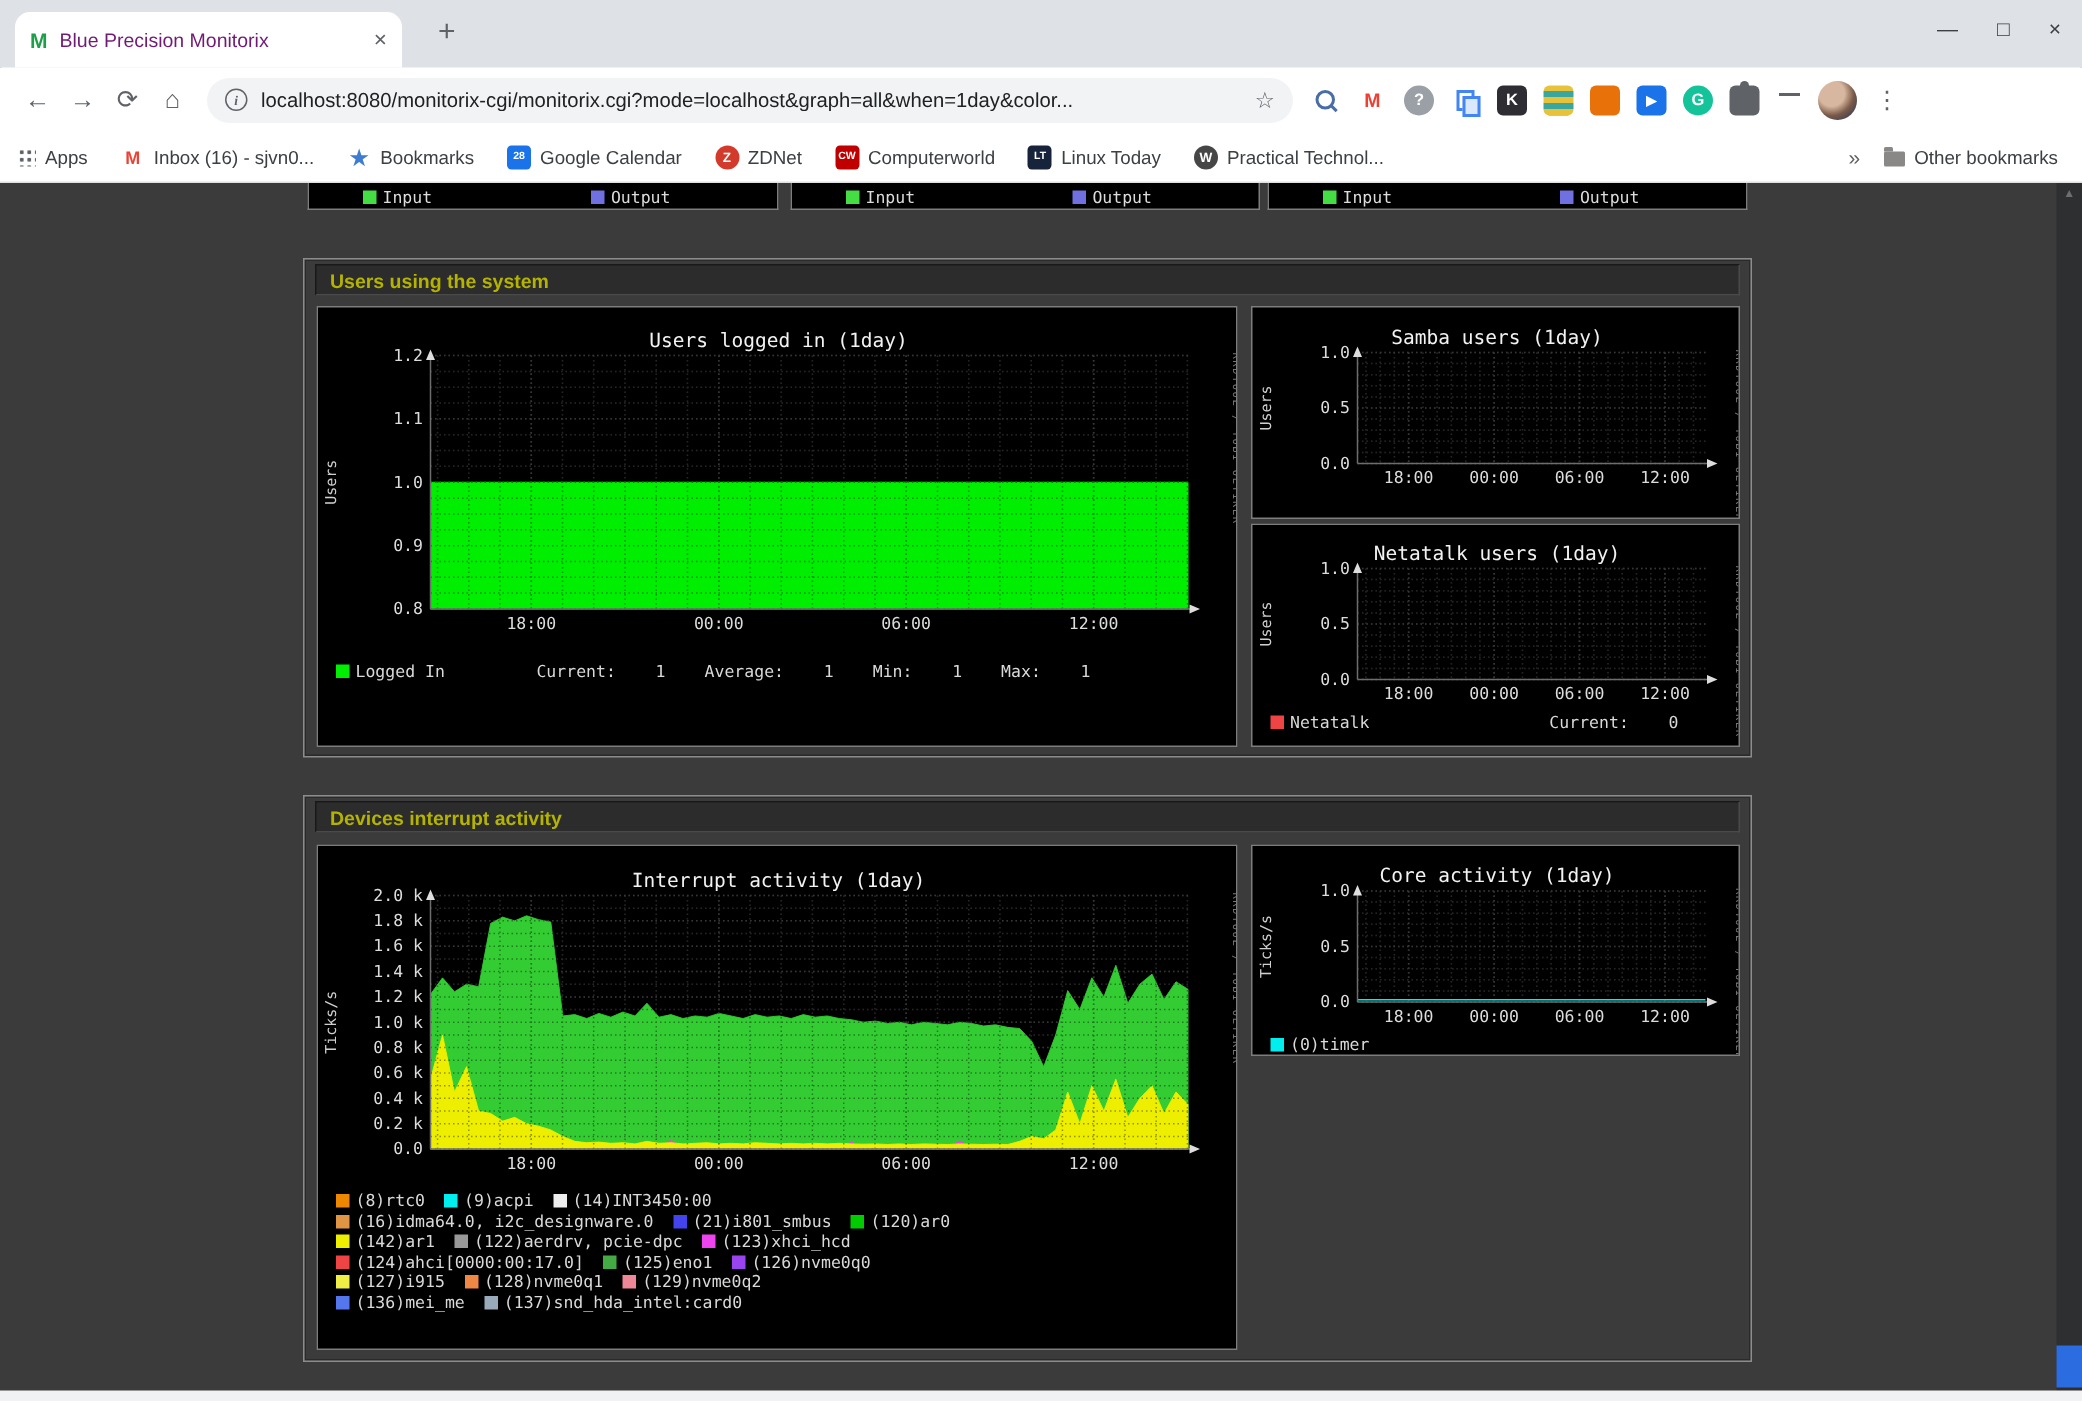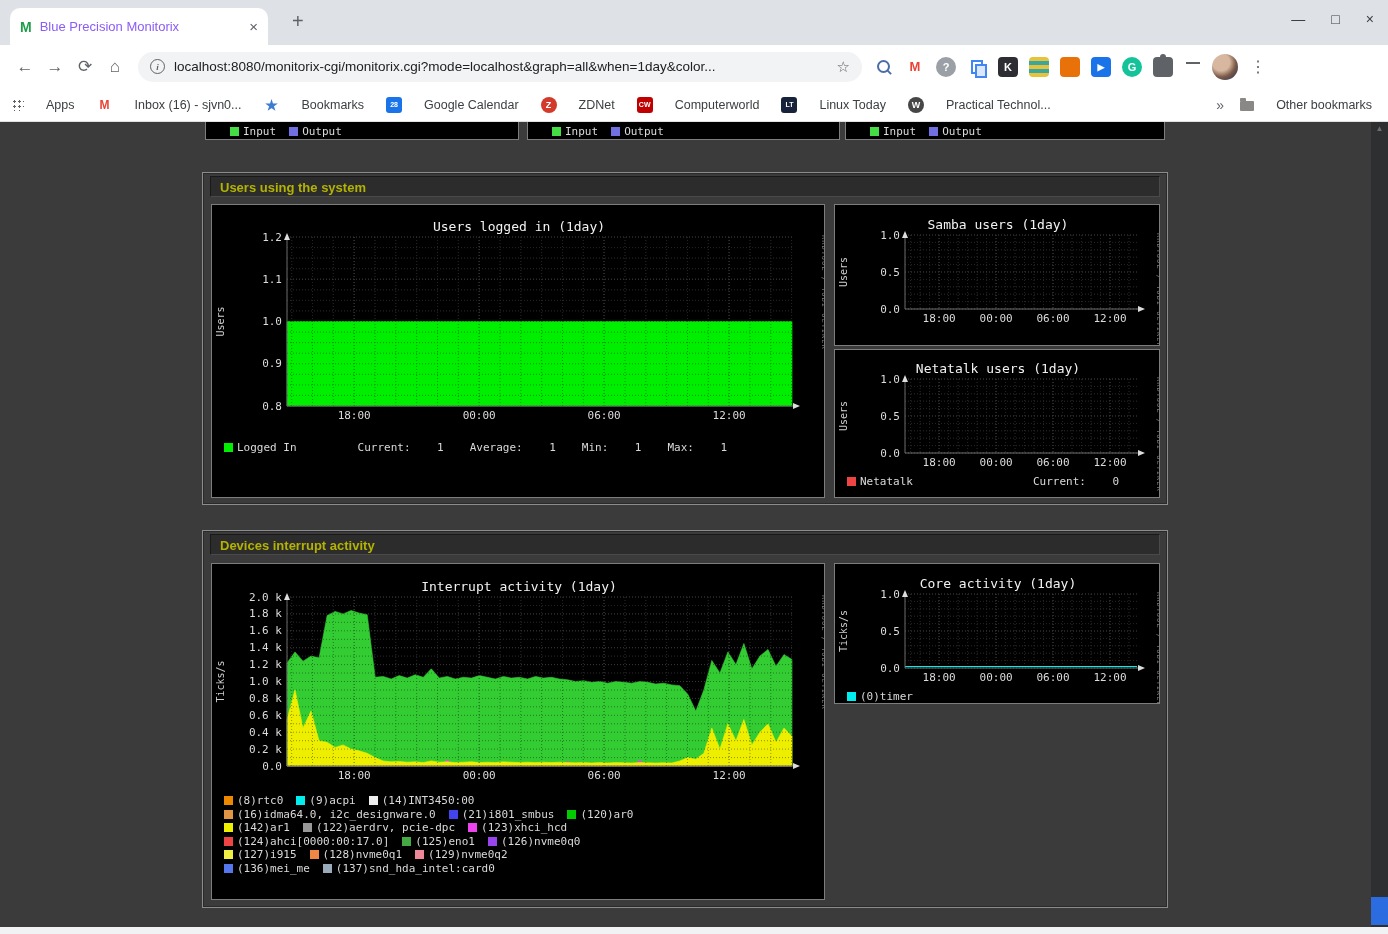--- a/index.html
+++ b/index.html
@@ -4,21 +4,21 @@
 <style>
   html,body{margin:0;padding:0;background:#fff;}
   .window{position:relative;width:1388px;height:934px;overflow:hidden;
     font-family:"Liberation Sans",sans-serif;box-shadow:0 0 0 1px #9a9a9a inset;background:#fff;}
 
   
   .tabstrip{position:relative;height:45px;background:#dee1e6;}
   .tab{position:absolute;left:10px;top:8px;width:258px;height:37px;background:#fff;
     border-radius:10px 10px 0 0;display:flex;align-items:center;padding:0 10px;box-sizing:border-box;}
   .favicon{font-weight:bold;font-size:14px;color:#1e9e4a;flex:none;}
-  .tab-title{font-size:13px;color:#8b5cf6;margin-left:8px;flex:1;white-space:nowrap;overflow:hidden;}
+  .tab-title{font-size:13px;color:#701a75;margin-left:8px;flex:1;white-space:nowrap;overflow:hidden;}
   .tab-close{color:#5f6368;font-size:15px;margin-left:6px;cursor:default;}
   .newtab{position:absolute;left:292px;top:10px;font-size:20px;color:#5f6368;}
   .wincontrols{position:absolute;right:14px;top:11px;display:flex;gap:26px;color:#3c4043;font-size:14px;}
 
   
   .toolbar{height:43px;background:#fff;display:flex;align-items:center;padding:0 10px;}
   .navbtn{width:30px;text-align:center;font-size:17px;color:#5f6368;flex:none;}
   .omnibox{flex:none;width:724px;height:30px;background:#f1f3f4;border-radius:15px;
     display:flex;align-items:center;padding:0 12px;margin:0 8px;box-sizing:border-box;}
   .infodot{width:13px;height:13px;border:1.5px solid #5f6368;border-radius:50%;color:#5f6368;
@@ -46,41 +46,41 @@
   .ic-lines{background:none;display:block;position:relative;width:18px;}
   .ic-lines::before{content:'';position:absolute;left:2px;top:5px;width:14px;height:2px;background:#5f6368;box-shadow:2px 4px 0 -1px #5f6368,4px 8px 0 -2px #5f6368;}
   .avatar{width:26px;height:26px;border-radius:50%;flex:none;margin-left:10px;
     background:radial-gradient(circle at 35% 32%,#d8b7a0 0 35%,#7a5a48 60%,#3c3f55 85%);}
   .menubtn{color:#5f6368;font-size:16px;margin:0 4px 0 12px;}
 
   
   .bookbar{height:34px;background:#fff;border-bottom:1px solid #e0e0e0;display:flex;align-items:center;
     padding:0 12px;box-sizing:border-box;font-size:12.5px;color:#3c4043;}
   .bk{display:flex;align-items:center;margin-right:22px;white-space:nowrap;}
-  .bk span.lbl{margin-left:22px;}
+  .bk span.lbl{margin-left:6px;}
   .bic{width:16px;height:16px;border-radius:3px;display:flex;align-items:center;justify-content:center;
     color:#fff;font:bold 9px "Liberation Sans",sans-serif;flex:none;box-sizing:border-box;}
   .bic-grid{width:12px;height:12px;background-image:radial-gradient(#5f6368 1.3px,transparent 1.4px);
     background-size:5px 5px;background-position:0 0;border-radius:0;}
   .bic-gmail{background:#fff;color:#ea4335;font-size:12px;}
   .bic-star{background:none;color:#3f7bd0;font-size:14px;}
   .bic-cal{background:#1a73e8;font-size:7px;}
   .bic-zd{background:#d23a2c;border-radius:50%;}
   .bic-cw{background:#c00000;font-size:7px;}
   .bic-lt{background:#16233a;font-size:7px;}
   .bic-wp{background:#464646;border-radius:50%;}
   .bk-overflow{margin-left:auto;color:#5f6368;font-size:14px;margin-right:16px;}
   .bic-folder{width:14px;height:10px;background:#8a8886;border-radius:1px;position:relative;margin-top:2px;}
   .bic-folder::before{content:'';position:absolute;top:-3px;left:0;width:6px;height:3px;background:#8a8886;border-radius:1px 1px 0 0;}
 
   
   .page{position:relative;height:812px;background:#3b3b3b;overflow:hidden;}
   .ppanel{position:absolute;top:0;height:18px;background:#000;border:1px solid #7d7d7d;border-top:none;box-sizing:border-box;}
-  .plegend{display:flex;justify-content:flex-start;padding:3px 58px 0 24px;
-    font:11px "DejaVu Sans Mono",monospace;color:#dcdcdc;}
+  .plegend{display:flex;justify-content:space-between;padding:3px 58px 0 36px;
+    font:11px "DejaVu Sans Mono",monospace;color:#dcdcdc;gap:27px;}
   .plegend .litem{display:inline-flex;align-items:center;}
   .sw{width:9px;height:9px;display:inline-block;margin-right:4px;flex:none;}
 
   .section{position:absolute;left:202px;width:966px;background:#3b3b3b;border:1px solid #8c8c8c;
     box-shadow:inset 0 0 0 1px #2a2a2a;box-sizing:border-box;}
   .sec-title{position:absolute;top:3px;left:7px;right:7px;height:21px;background:#2c2c2c;
     border:1px solid #191919;border-bottom-color:#4a4a4a;border-right-color:#4a4a4a;
     color:#b3b300;font:bold 13px "Liberation Sans",sans-serif;line-height:21px;padding-left:9px;box-sizing:border-box;}
 
   .gpanel{position:absolute;background:#000;border:1px solid #7d7d7d;box-sizing:border-box;overflow:hidden;padding-left:46px;}

